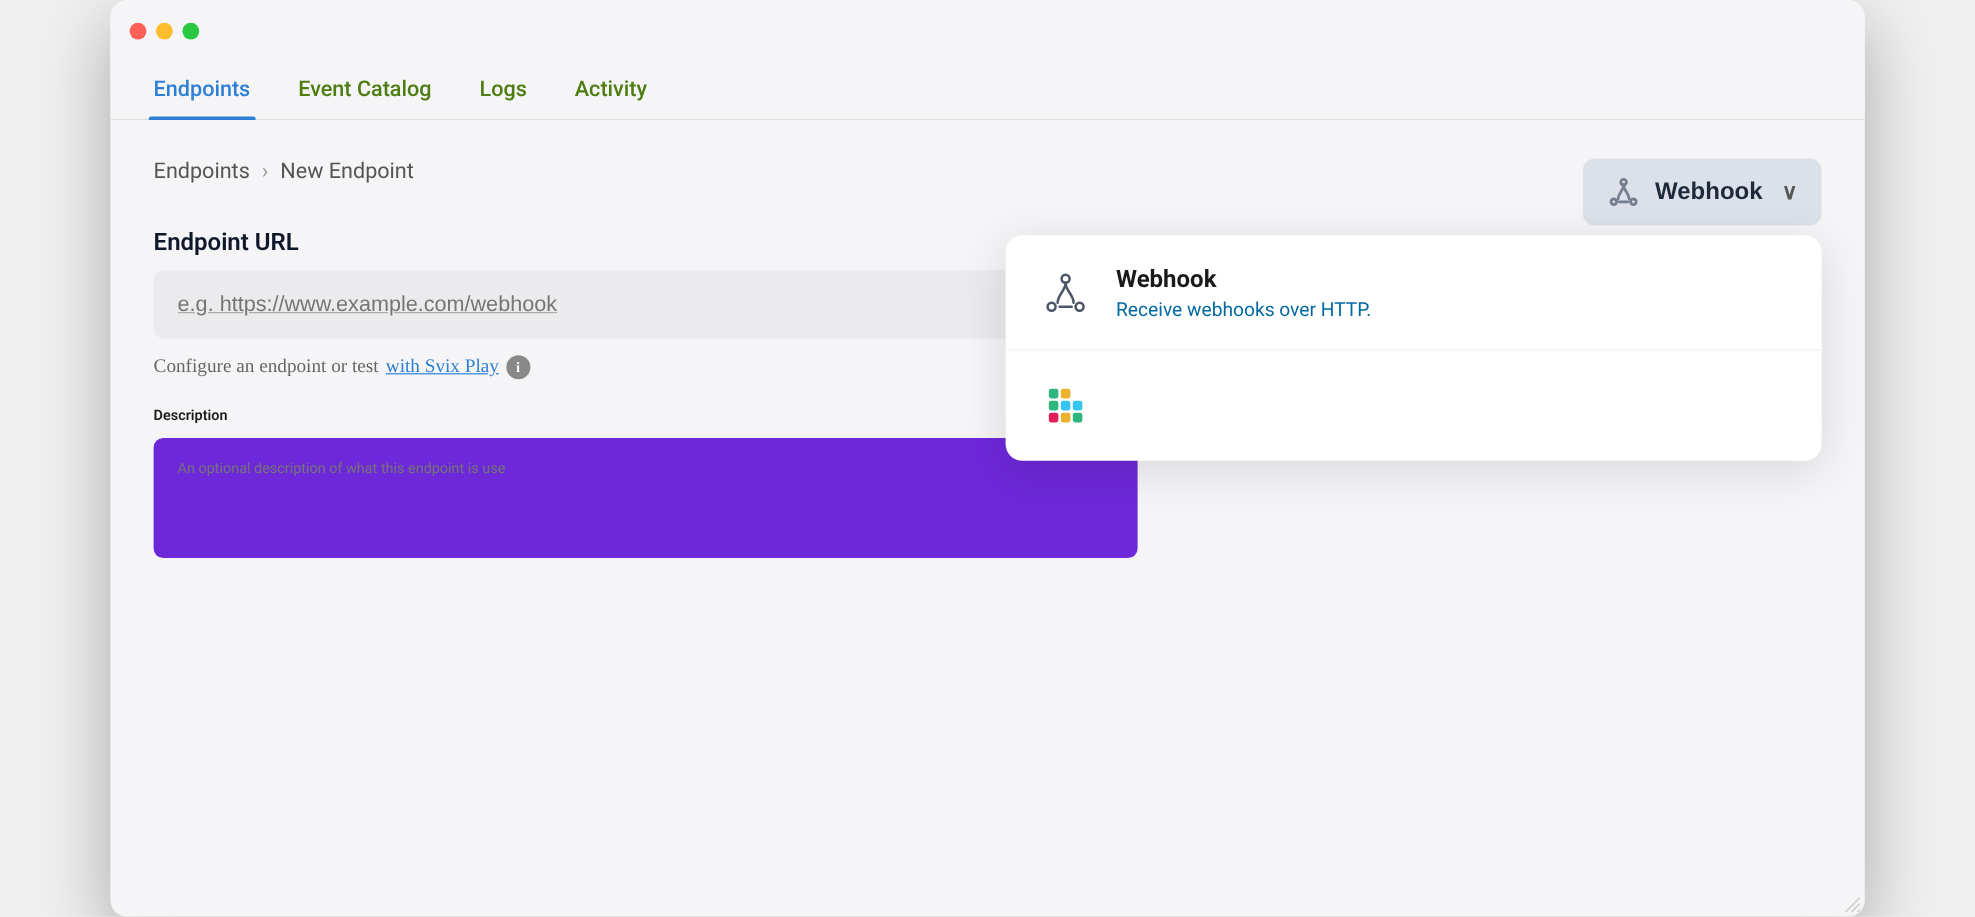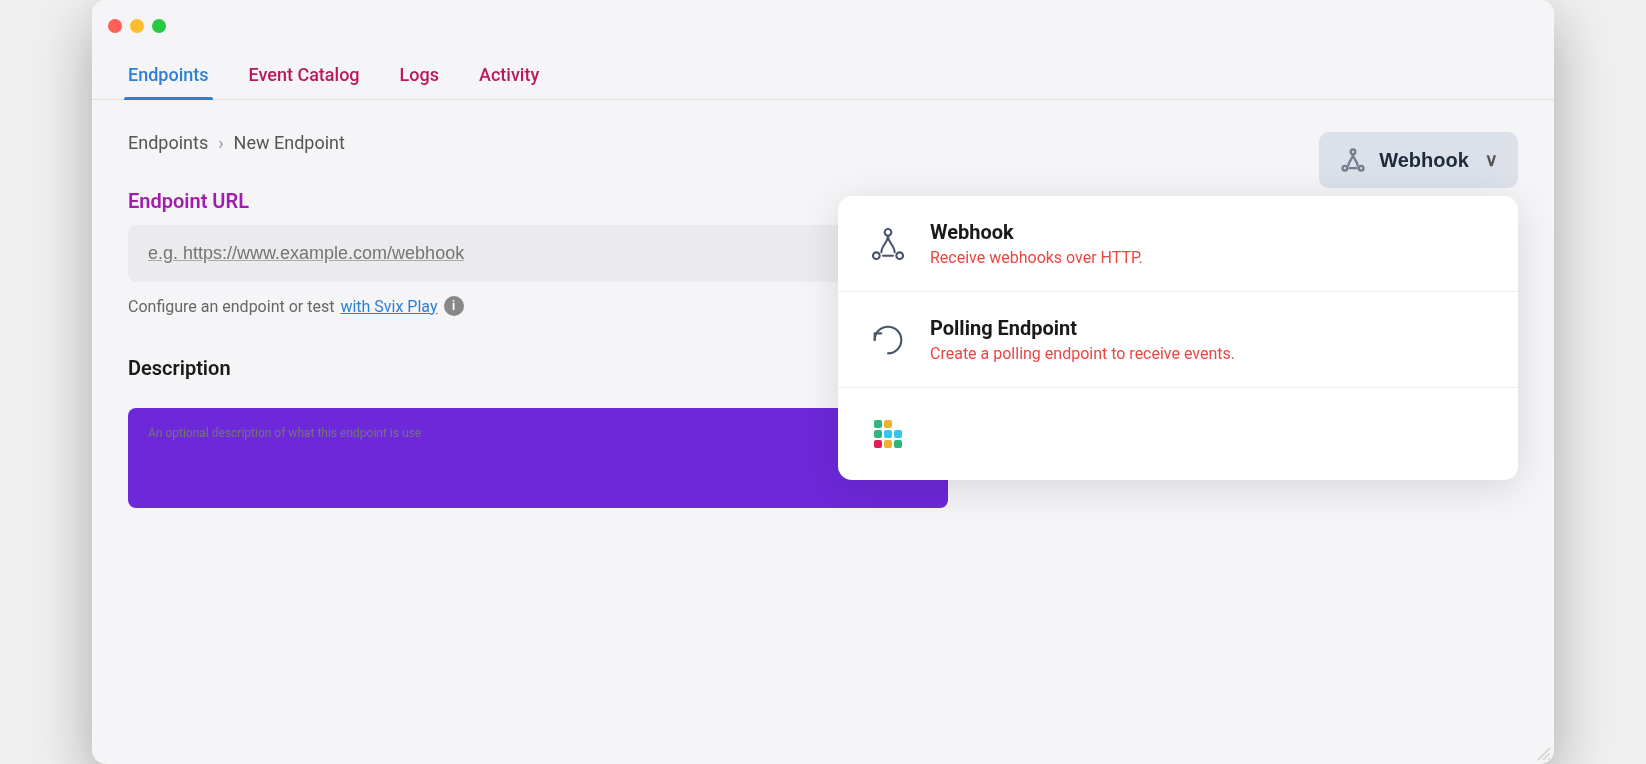--- a/index.html
+++ b/index.html
@@ -58,21 +58,21 @@
       background: #f5f5f7;
       border-bottom: 1px solid #e0e0e0;
       flex-shrink: 0;
       gap: 32px;
     }
 
     .tab {
       padding: 12px 4px 14px;
       font-size: 18px;
       font-weight: 500;
-      color: #be185d;
+      color: #4d7c0f;
       cursor: pointer;
       position: relative;
       white-space: nowrap;
     }
 
     .tab.active {
       color: #2d7fd4;
     }
 
     .tab.active::after {
@@ -140,44 +140,45 @@
     }
 
     
     .form-section {
       max-width: 820px;
     }
 
     .field-label {
       font-size: 20px;
       font-weight: 600;
-      color: #a21caf;
+      color: #0f172a;
       margin-bottom: 12px;
     }
 
     .url-input {
       width: 100%;
       padding: 18px 20px;
       font-size: 18px;
       color: #aaa;
       background: #ebebed;
       border: none;
       border-radius: 8px;
       outline: none;
       margin-bottom: 14px;
       text-decoration: underline;
     }
 
     .helper-text {
       font-size: 16px;
       color: #666;
-      margin-bottom: 40px;
+      margin-bottom: 23px;
       display: flex;
       align-items: center;
       gap: 6px;
+      font-family: Liberation Serif, serif;
     }
 
     .helper-link {
       color: #2d7fd4;
       text-decoration: underline;
       cursor: pointer;
     }
 
     .info-icon {
       width: 20px;
@@ -187,24 +188,24 @@
       display: inline-flex;
       align-items: center;
       justify-content: center;
       color: white;
       font-size: 12px;
       font-weight: 700;
       cursor: pointer;
     }
 
     .description-label {
-      font-size: 20px;
+      font-size: 12px;
       font-weight: 600;
       color: #1a1a1a;
-      margin-bottom: 28px;
+      margin-bottom: 12px;
     }
 
     .description-textarea {
       width: 100%;
       padding: 18px 20px;
       font-size: 12px;
       color: #aaa;
       background: #6d28d9;
       border: none;
       border-radius: 8px;
@@ -255,21 +256,21 @@
 
     .dropdown-item-title {
       font-size: 20px;
       font-weight: 700;
       color: #1a1a1a;
       margin-bottom: 4px;
     }
 
     .dropdown-item-desc {
       font-size: 16px;
-      color: #ef4444;
+      color: #0369a1;
     }
 
     
     .webhook-svg {
       width: 40px;
       height: 40px;
     }
 
     .polling-icon {
       width: 40px;
@@ -366,32 +367,20 @@
             <path d="M24 14c0 8 8 12 8 20"></path>
             <path d="M18 38h12"></path>
           </svg>
         </div>
         <div class="dropdown-item-content">
           <div class="dropdown-item-title">Webhook</div>
           <div class="dropdown-item-desc">Receive webhooks over HTTP.</div>
         </div>
       </div>
 
-      <div class="dropdown-item">
-        <div class="dropdown-item-icon">
-          <svg class="polling-icon" viewBox="0 0 48 48" fill="none" stroke="#4a5568" stroke-width="2.5" stroke-linecap="round" stroke-linejoin="round">
-            <path d="M8 24 A16 16 0 1 1 24 40"></path>
-            <polyline points="8,24 8,16 16,16"></polyline>
-          </svg>
-        </div>
-        <div class="dropdown-item-content">
-          <div class="dropdown-item-title">Polling Endpoint</div>
-          <div class="dropdown-item-desc">Create a polling endpoint to receive events.</div>
-        </div>
-      </div>
 
       <div class="dropdown-item">
         <div class="dropdown-item-icon">
           <svg class="slack-icon" viewBox="0 0 44 44" xmlns="http://www.w3.org/2000/svg">
 
             <rect x="8" y="8" width="8" height="8" rx="2" fill="#2EB67D"></rect>
             <rect x="8" y="18" width="8" height="8" rx="2" fill="#2EB67D"></rect>
 
             <rect x="18" y="8" width="8" height="8" rx="2" fill="#ECB22E"></rect>
 

